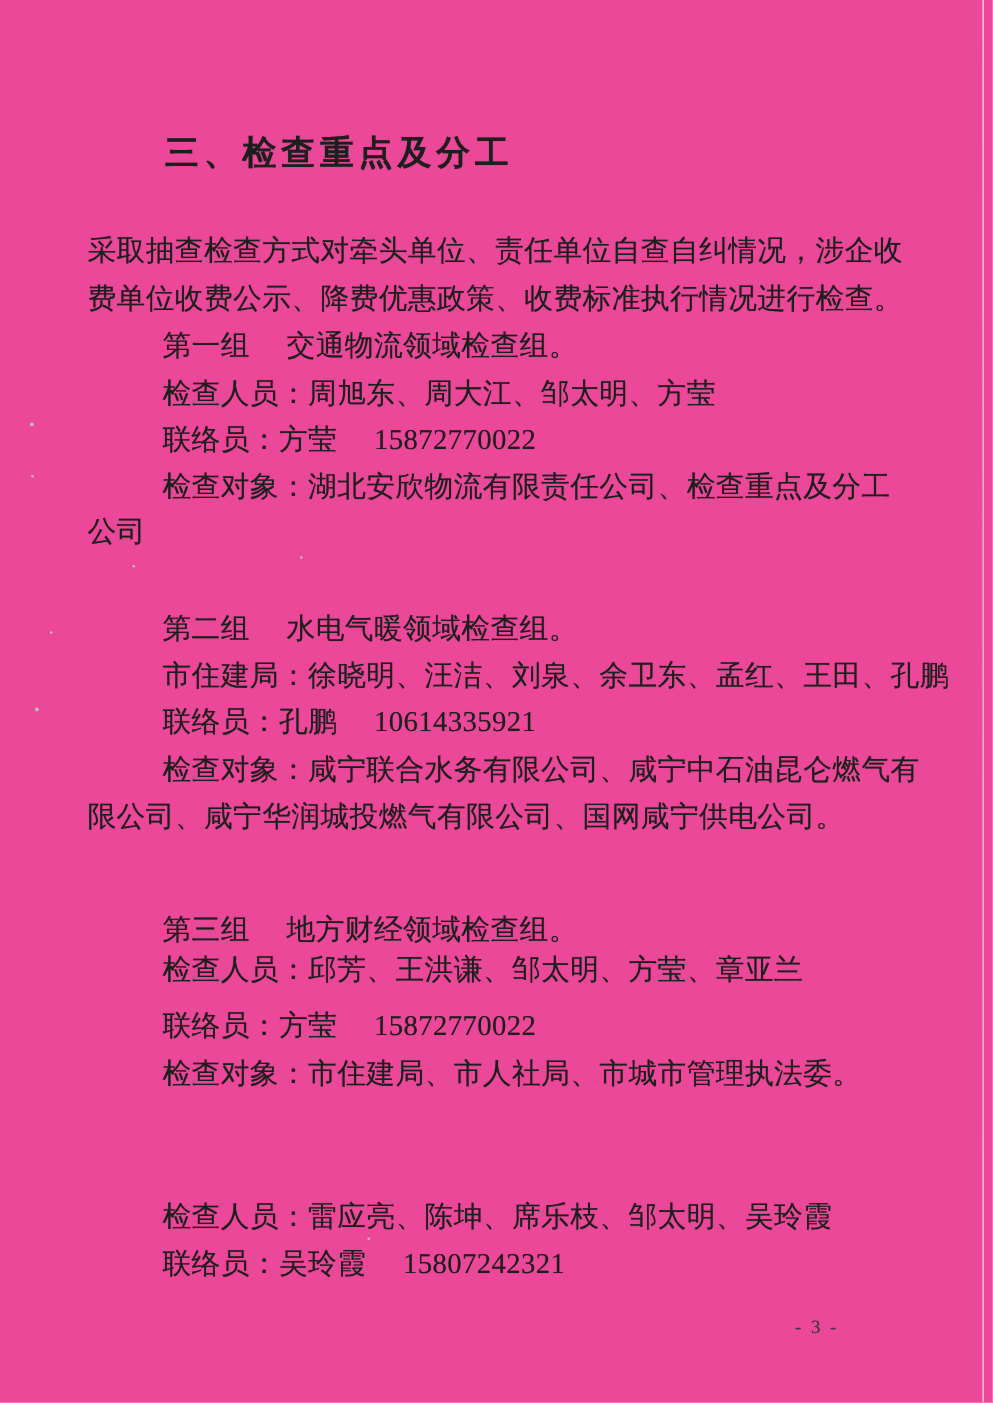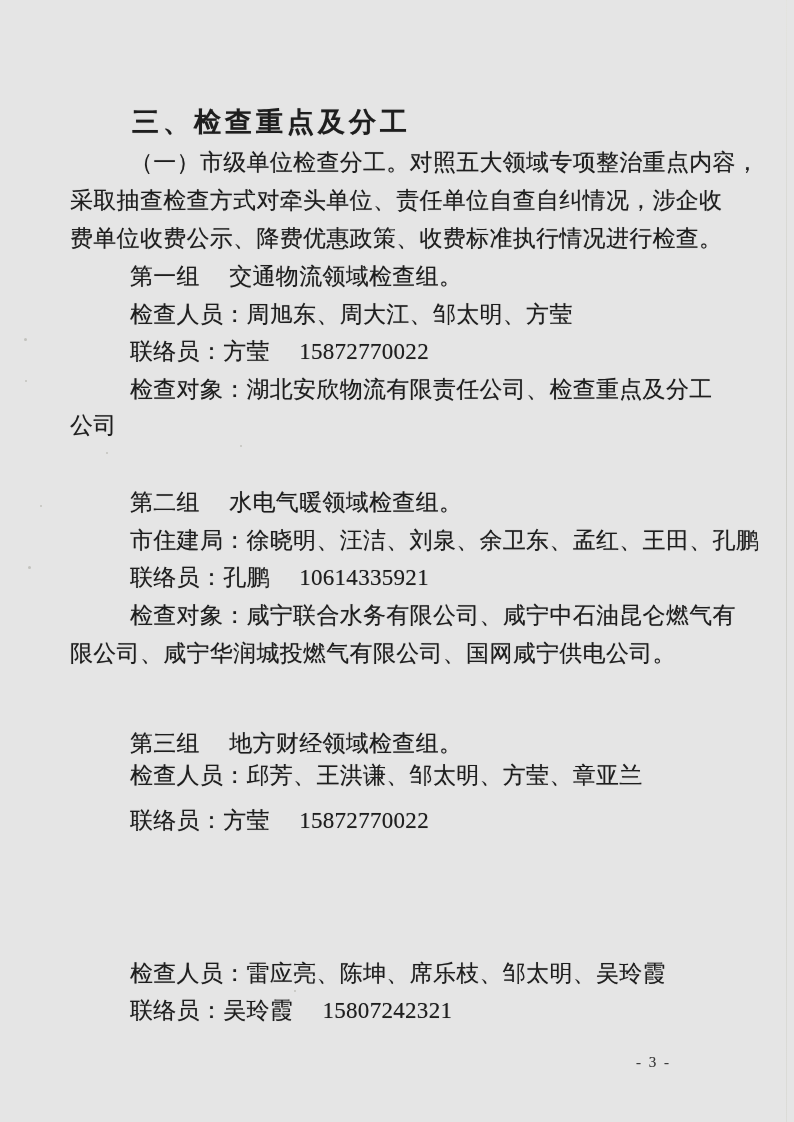--- a/index.html
+++ b/index.html
@@ -12,21 +12,21 @@
     background: #ffffff;
     position: relative;
     font-family: "Liberation Serif", "DejaVu Serif", serif;
   }
   .sheet {
     position: absolute;
     left: 0; top: 0;
     width: 794px;
     height: 1122px;
     background: #fefefdq;
-    background-color: #e5e5e5;
+    background-color: #ec4899;
     overflow: hidden;
   }
   .line {
     position: absolute;
     left: 70px;
     width: 660px;
     font-size: 23px;
     letter-spacing: 0.3px;
     line-height: 32px;
     color: #1e1e1e;
@@ -65,39 +65,39 @@
     height: 3px;
   }
 </style>
 </head>
 <body>
 
 <div class="sheet">
 
   <div class="line heading" style="top:106px">三、检查重点及分工</div>
 
-  <div class="line indent" style="top:147px">（一）市级单位检查分工。对照五大领域专项整治重点内容，</div>
   <div class="line" style="top:185px">采取抽查检查方式对牵头单位、责任单位自查自纠情况，涉企收</div>
   <div class="line" style="top:223px">费单位收费公示、降费优惠政策、收费标准执行情况进行检查。</div>
 
   <div class="line indent" style="top:261px">第一组　 交通物流领域检查组。</div>
   <div class="line indent" style="top:299px">检查人员：周旭东、周大江、邹太明、方莹</div>
   <div class="line indent" style="top:336px">联络员：方莹　 15872770022</div>
   <div class="line indent" style="top:374px">检查对象：湖北安欣物流有限责任公司、检查重点及分工</div>
   <div class="line" style="top:410px">公司</div>
 
   <div class="line indent" style="top:487px">第二组　 水电气暖领域检查组。</div>
   <div class="line indent" style="top:525px">市住建局：徐晓明、汪洁、刘泉、余卫东、孟红、王田、孔鹏</div>
   <div class="line indent" style="top:562px">联络员：孔鹏　 10614335921</div>
   <div class="line indent" style="top:600px">检查对象：咸宁联合水务有限公司、咸宁中石油昆仑燃气有</div>
   <div class="line" style="top:638px">限公司、咸宁华润城投燃气有限公司、国网咸宁供电公司。</div>
 
   <div class="line indent" style="top:728px">第三组　 地方财经领域检查组。</div>
   <div class="line indent" style="top:760px">检查人员：邱芳、王洪谦、邹太明、方莹、章亚兰</div>
   <div class="line indent" style="top:805px">联络员：方莹　 15872770022</div>
+  <div class="line indent" style="top:843px">检查对象：市住建局、市人社局、市城市管理执法委。</div>
 
   <div class="line indent" style="top:958px">检查人员：雷应亮、陈坤、席乐枝、邹太明、吴玲霞</div>
   <div class="line indent" style="top:995px">联络员：吴玲霞　 15807242321</div>
 
   <div class="pagenum">- 3 -</div>
 
   <div class="edge-line"></div>
 
   <div class="speck" style="left:24px; top:338px"></div>
   <div class="speck" style="left:25px; top:380px; width:2px; height:2px"></div>

